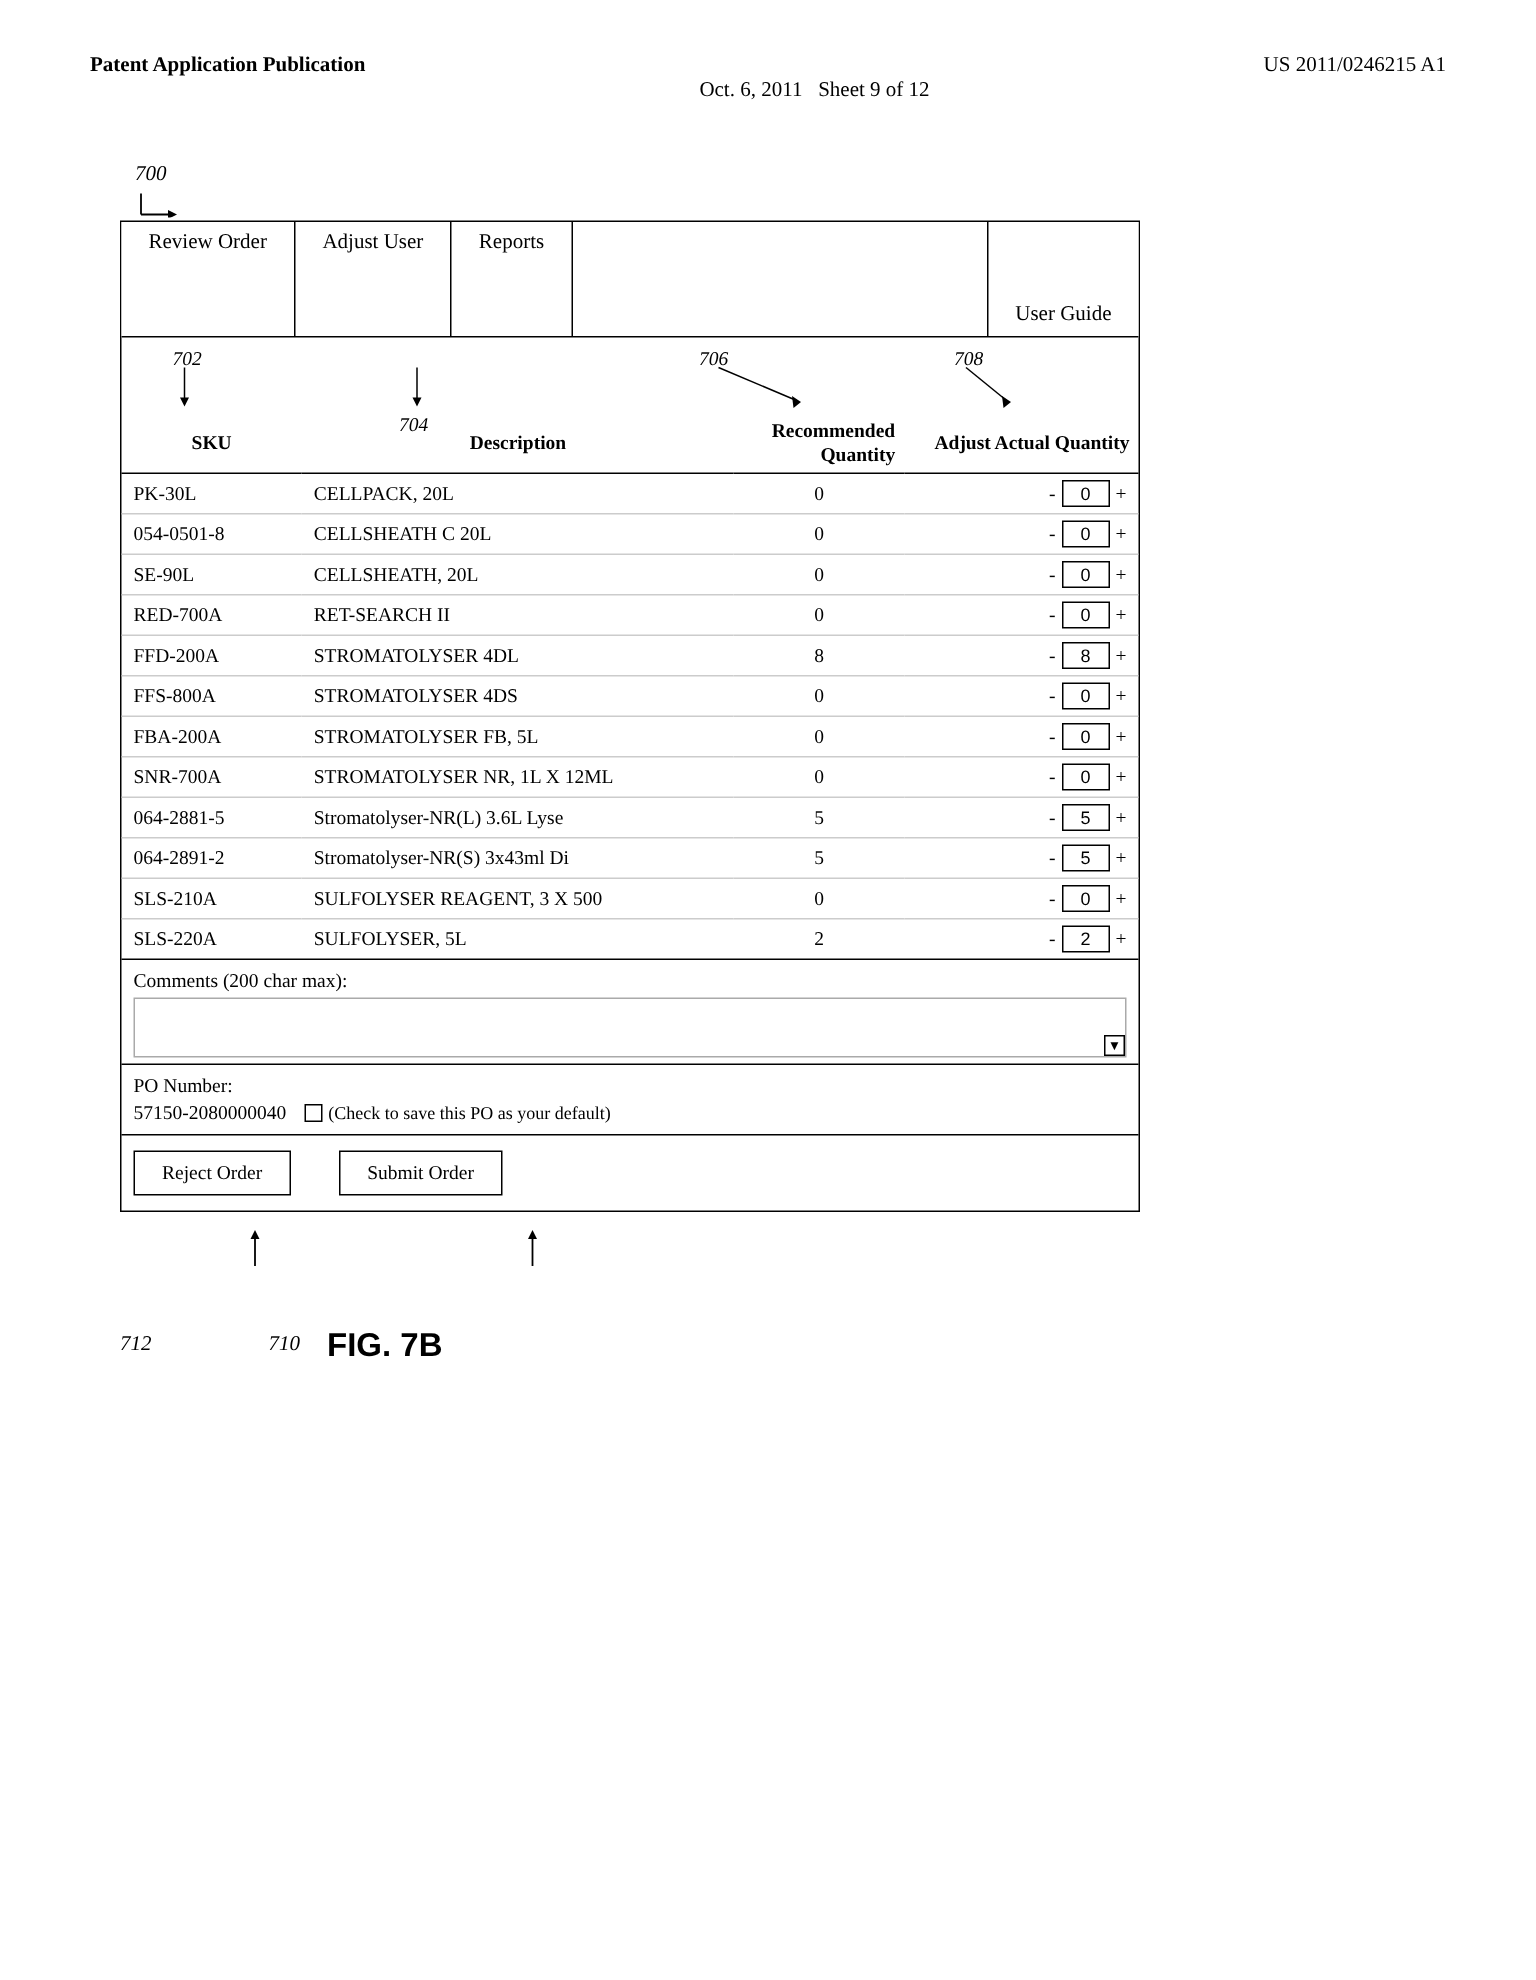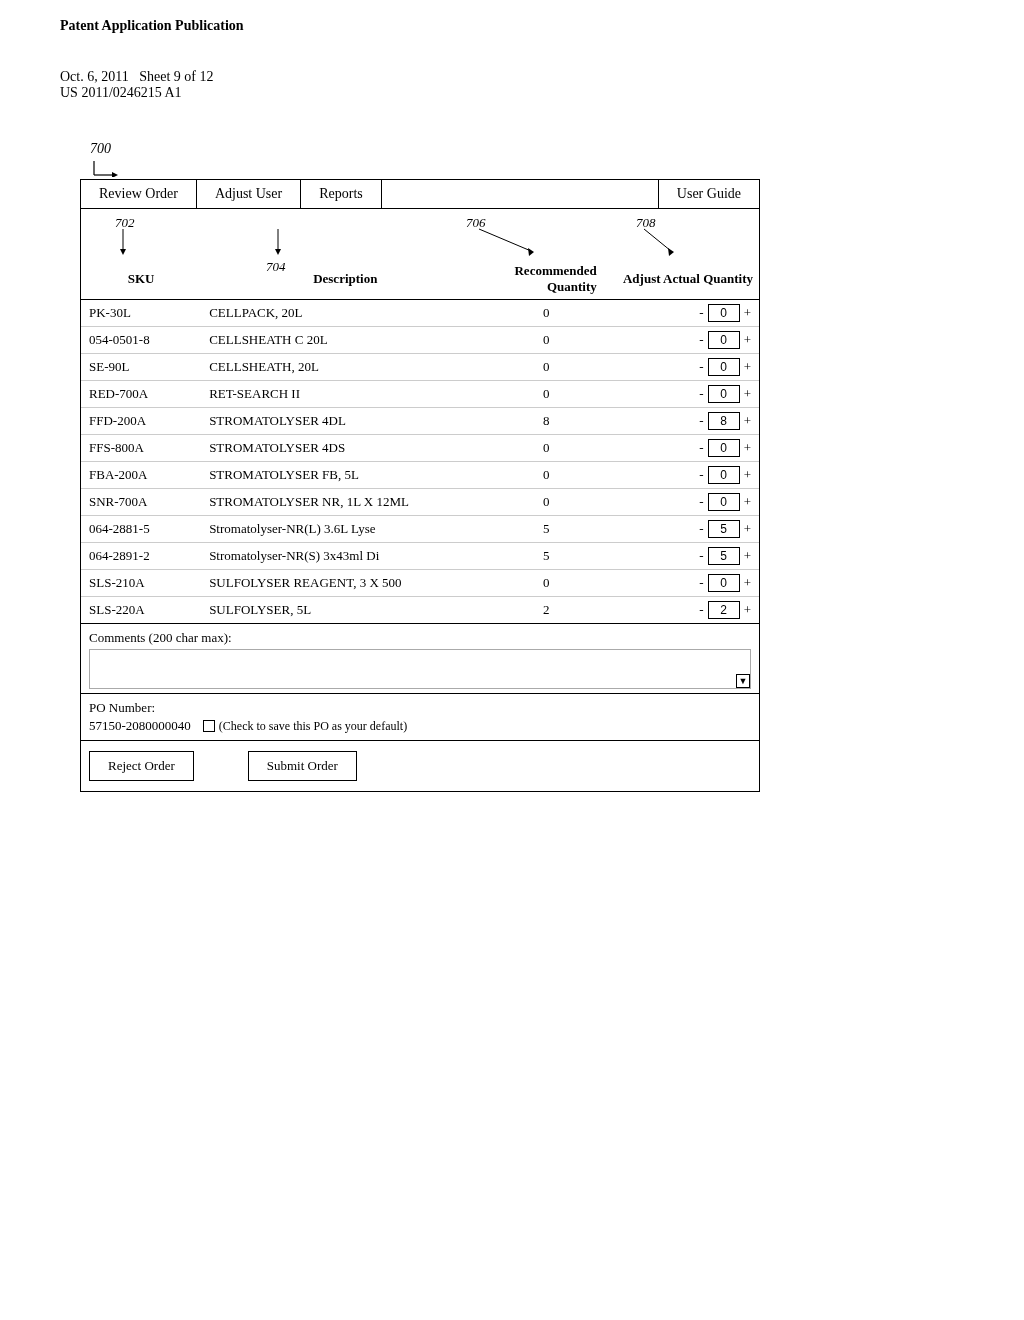--- a/index.html
+++ b/index.html
@@ -9,24 +9,23 @@
       width: 1024px;
       min-height: 1320px;
       position: relative;
       color: #000;
     }
 
     
     .patent-header {
       display: flex;
       justify-content: space-between;
-      align-items: flex-start;
+      align-items: center;
       padding: 18px 60px 10px 60px;
       font-size: 14px;
-      flex-direction: column;
     }
     .patent-header .left { font-weight: bold; }
     .patent-header .center { font-size: 14px; margin-top: 35px; }
     .patent-header .right { font-size: 14px; }
 
     
     .main-content {
       padding: 30px 80px 40px 80px;
     }
 
@@ -46,20 +45,21 @@
     .tab {
       border-right: 1.5px solid #000;
       padding: 6px 18px;
       font-size: 14px;
       cursor: pointer;
       white-space: nowrap;
     }
     .tab:last-child {
       border-right: none;
       margin-left: auto;
+      margin-top: 48px;
     }
     .tab-spacer {
       flex: 1;
       border-right: 1.5px solid #000;
     }
 
     
     .data-table {
       width: 100%;
       border-collapse: collapse;
@@ -167,21 +167,21 @@
       height: 12px;
       border: 1px solid #000;
       display: inline-block;
     }
 
     
     .button-row {
       border-top: 1.5px solid #000;
       padding: 10px 8px;
       display: flex;
-      gap: 54px;
+      gap: 32px;
       align-items: flex-end;
     }
     .ui-button {
       border: 1.5px solid #000;
       background: #fff;
       padding: 6px 18px;
       font-size: 13px;
       cursor: pointer;
       font-family: 'Times New Roman', Times, serif;
     }
@@ -459,14 +459,30 @@
       </div>
     </div>
 
     <div class="button-row">
       <button class="ui-button">Reject Order</button>
       <button class="ui-button">Submit Order</button>
     </div>
 
   </div>
 
+  <div style="position:relative; width:680px; margin-top:6px;">
+
+    <svg width="680" height="40" style="display:block;">
+
+      <line x1="90" y1="30" x2="90" y2="10" stroke="#000" stroke-width="1.2"></line>
+      <polygon points="87,12 93,12 90,6" fill="#000"></polygon>
+
+      <line x1="275" y1="30" x2="275" y2="10" stroke="#000" stroke-width="1.2"></line>
+      <polygon points="272,12 278,12 275,6" fill="#000"></polygon>
+    </svg>
+    <div class="figure-caption">
+      <span class="fig-ref">712</span>
+      <span style="margin-left:60px;" class="fig-ref">710</span>
+      <span class="fig-title">FIG. 7B</span>
+    </div>
+  </div>
 
 </div>
 
 </body></html>

